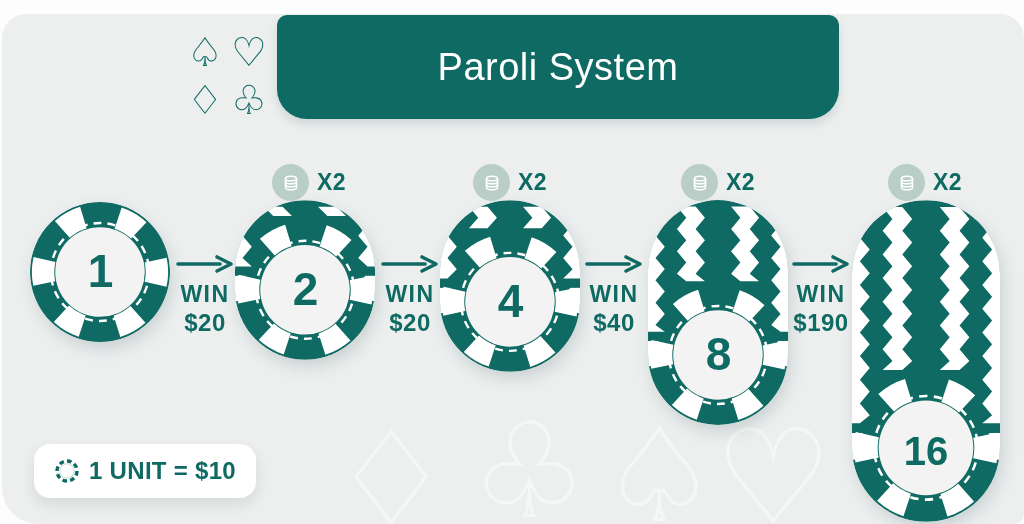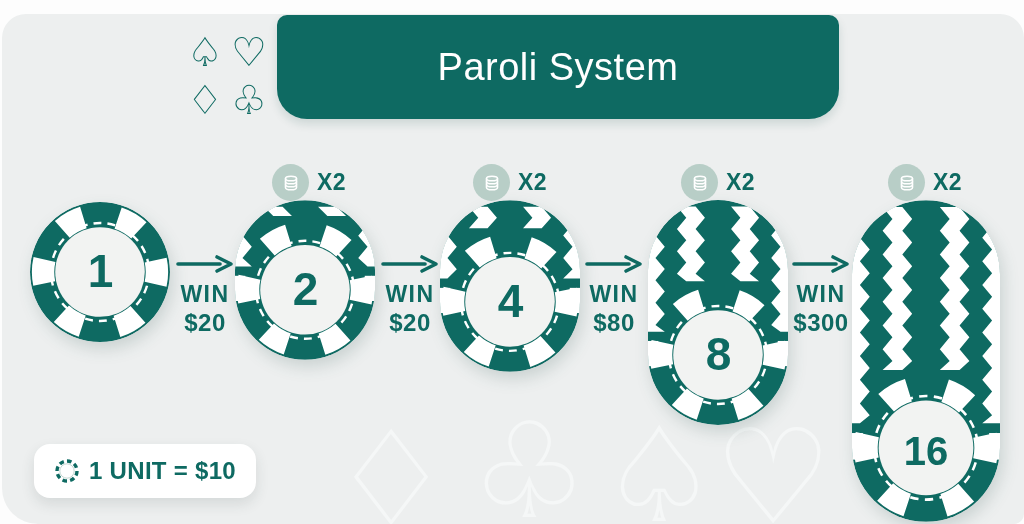--- a/index.html
+++ b/index.html
@@ -270,29 +270,29 @@
     </svg>
     <div class="win-word">WIN</div>
     <div class="win-amount">$20</div>
   </div>
   <div class="transition" id="transition-3">
     <svg width="58" height="20" viewBox="0 0 58 20">
       <line x1="2" y1="10" x2="44" y2="10" stroke="#0e6a62" stroke-width="3.6" stroke-linecap="round"></line>
       <polyline points="41,3 55,10 41,17" fill="none" stroke="#0e6a62" stroke-width="3.6" stroke-linecap="round" stroke-linejoin="round"></polyline>
     </svg>
     <div class="win-word">WIN</div>
-    <div class="win-amount">$80</div>
+    <div class="win-amount">$40</div>
   </div>
   <div class="transition" id="transition-4">
     <svg width="58" height="20" viewBox="0 0 58 20">
       <line x1="2" y1="10" x2="44" y2="10" stroke="#0e6a62" stroke-width="3.6" stroke-linecap="round"></line>
       <polyline points="41,3 55,10 41,17" fill="none" stroke="#0e6a62" stroke-width="3.6" stroke-linecap="round" stroke-linejoin="round"></polyline>
     </svg>
     <div class="win-word">WIN</div>
-    <div class="win-amount">$300</div>
+    <div class="win-amount">$190</div>
   </div>
 
   <div class="legend">
     <span style="display:flex;">
       <svg width="26" height="26" viewBox="0 0 26 26" fill="none">
         <circle cx="13" cy="13" r="10" stroke="#0e6a62" stroke-width="3.4" stroke-dasharray="4.6 3.2"></circle>
         <circle cx="13" cy="13" r="7.2" stroke="#9fbcb4" stroke-width="1" opacity="0.6"></circle>
       </svg>
     </span>
     <span class="legend-label">1 UNIT = $10</span>

